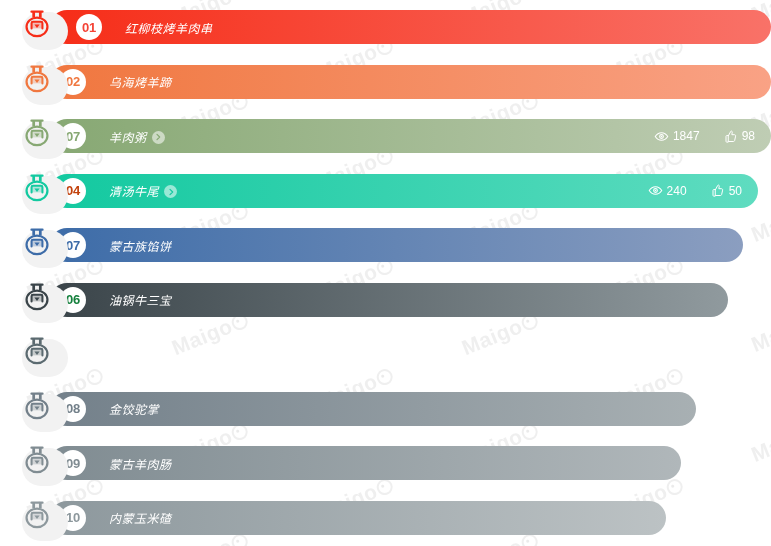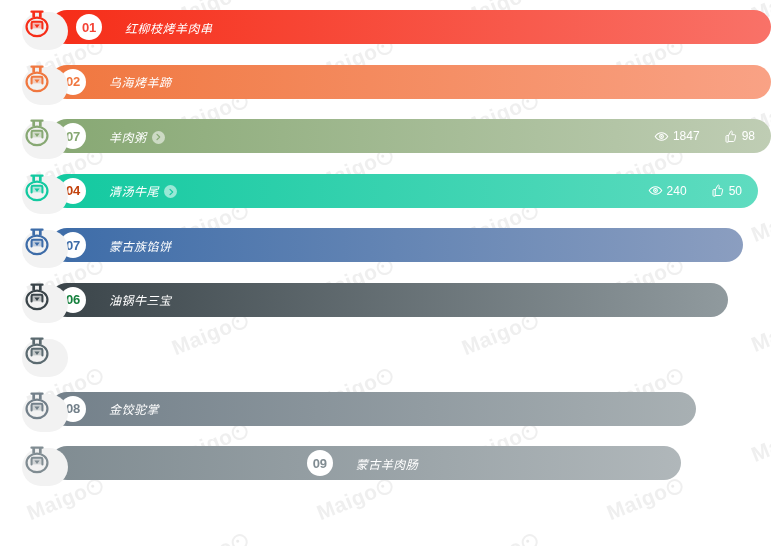--- a/index.html
+++ b/index.html
@@ -410,18 +410,36 @@
         <svg viewBox="0 0 40 40" fill="none" xmlns="http://www.w3.org/2000/svg">
           <path d="M14.5 4.5h3.2v6.2h-3.2z" fill="#808c92"></path>
           <path d="M22.3 4.5h3.2v6.2h-3.2z" fill="#808c92"></path>
           <rect x="12.2" y="3" width="15.6" height="2.6" rx="1.3" fill="#808c92"></rect>
           <path d="M20 11.2c-6.8 0-12.3 4.9-12.3 11S13.2 33.2 20 33.2s12.3-4.9 12.3-11-5.5-11-12.3-11z" stroke="#808c92" stroke-width="2.6" fill="none"></path>
           <path d="M13.6 16.6h12.8v7.4H13.6z" fill="#808c92" opacity="0.28"></path>
           <path d="M13.6 24v-6.2a1.6 1.6 0 0 1 1.6-1.6h9.6a1.6 1.6 0 0 1 1.6 1.6V24" stroke="#808c92" stroke-width="2.4" fill="none" stroke-linecap="round"></path>
           <path d="M16.9 19.4h6.2L20 23.4z" fill="#808c92"></path>
         </svg>
       </div>
-      <div class="bar" style="width: 631px; background: linear-gradient(to right, rgb(128, 140, 146) 0%, rgb(176, 183, 186) 100%); justify-content: center;">
+      <div class="bar" style="width: 631px; background: linear-gradient(to right, rgb(128, 140, 146) 0%, rgb(176, 183, 186) 100%);">
         <span class="rank-badge" style="color: rgb(128, 140, 146);">09</span>
         <span class="row-title">蒙古羊肉肠</span>
       </div>
     </li>
+    <li class="rank-row">
+      <div class="row-icon">
+        <span class="icon-bg"></span>
+        <svg viewBox="0 0 40 40" fill="none" xmlns="http://www.w3.org/2000/svg">
+          <path d="M14.5 4.5h3.2v6.2h-3.2z" fill="#8d989d"></path>
+          <path d="M22.3 4.5h3.2v6.2h-3.2z" fill="#8d989d"></path>
+          <rect x="12.2" y="3" width="15.6" height="2.6" rx="1.3" fill="#8d989d"></rect>
+          <path d="M20 11.2c-6.8 0-12.3 4.9-12.3 11S13.2 33.2 20 33.2s12.3-4.9 12.3-11-5.5-11-12.3-11z" stroke="#8d989d" stroke-width="2.6" fill="none"></path>
+          <path d="M13.6 16.6h12.8v7.4H13.6z" fill="#8d989d" opacity="0.28"></path>
+          <path d="M13.6 24v-6.2a1.6 1.6 0 0 1 1.6-1.6h9.6a1.6 1.6 0 0 1 1.6 1.6V24" stroke="#8d989d" stroke-width="2.4" fill="none" stroke-linecap="round"></path>
+          <path d="M16.9 19.4h6.2L20 23.4z" fill="#8d989d"></path>
+        </svg>
+      </div>
+      <div class="bar" style="width: 616px; background: linear-gradient(to right, rgb(141, 152, 157) 0%, rgb(188, 194, 196) 100%);">
+        <span class="rank-badge" style="color: rgb(141, 152, 157);">10</span>
+        <span class="row-title">内蒙玉米碴</span>
+      </div>
+    </li>
   </ul>
 
 </body></html>

